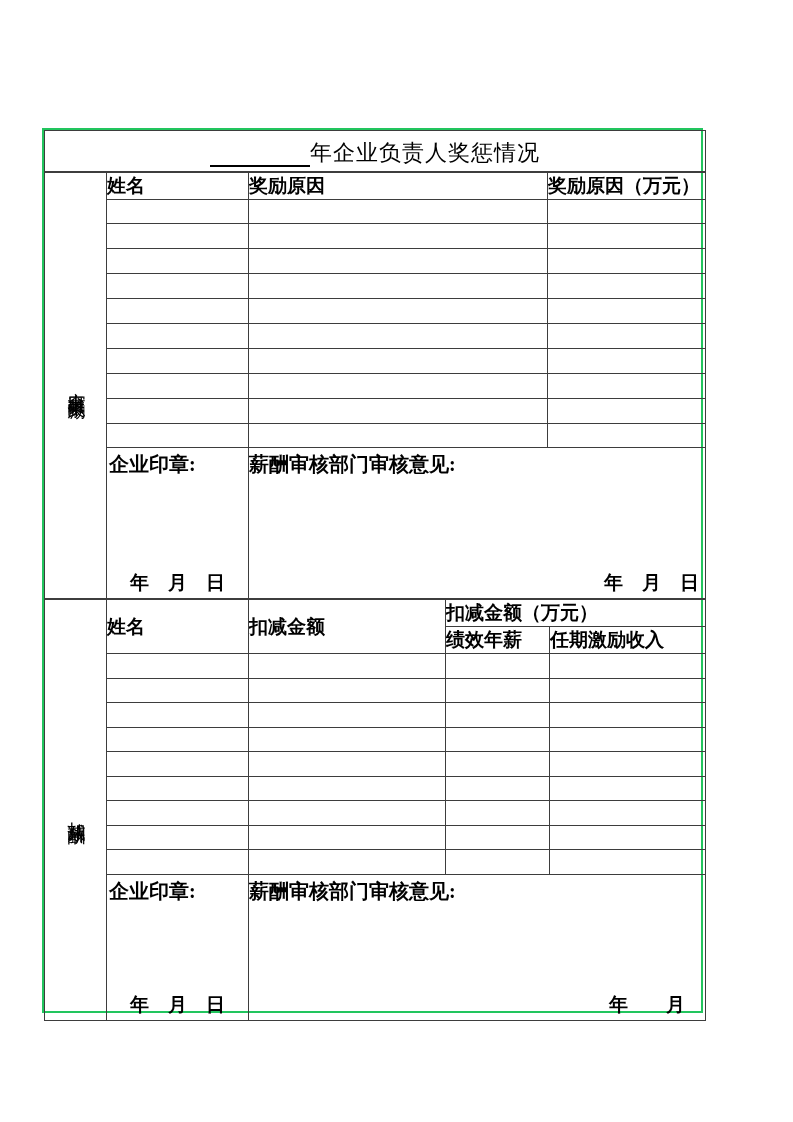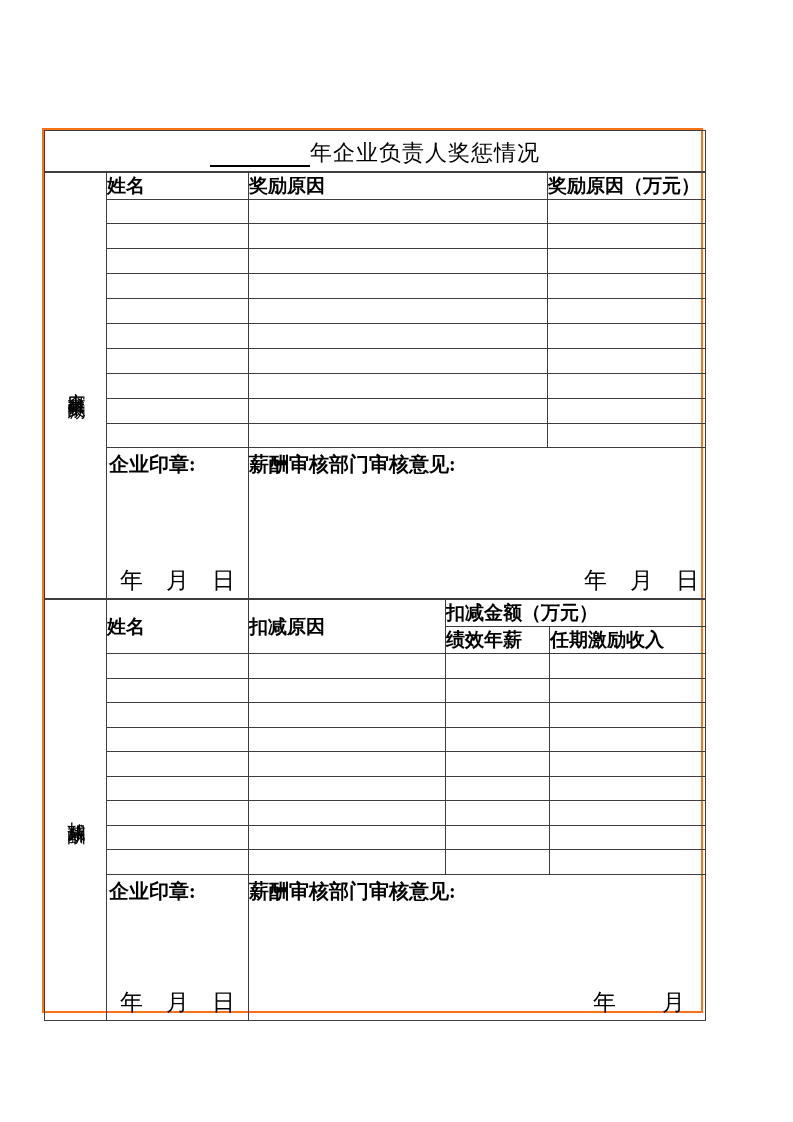--- a/index.html
+++ b/index.html
@@ -12,21 +12,21 @@
     font-family: "Liberation Serif", "DejaVu Serif", serif;
     overflow: hidden;
   }
   .form {
     position: absolute;
     left: 42px;
     top: 128px;
     width: 661px;
     height: 885px;
     box-sizing: border-box;
-    border: 2px solid #f97316;
+    border: 2px solid #22c55e;
     background: #ffffff;
   }
   table { border-collapse: collapse; table-layout: fixed; width: 100%; }
   td, th { border: 1px solid #3d3d3d; padding: 0; overflow: hidden; }
 
   
   .r-title { height: 41px; }
   .title-cell {
     text-align: center;
     vertical-align: bottom;
@@ -90,22 +90,22 @@
     vertical-align: top;
     text-align: left;
     font-weight: bold;
     font-size: 20px;
     padding-top: 3px;
     white-space: nowrap;
   }
   .date {
     position: absolute;
     bottom: 2px;
-    font-size: 23px;
-    font-weight: normal;
+    font-size: 19px;
+    font-weight: bold;
     white-space: nowrap;
   }
   .date-center { left: 0; right: 0; text-align: center; }
   .date-right  { right: 6px; }
   .date-right-wide { right: 20px; }
 </style>
 </head>
 <body>
 
 <div class="sheet">
@@ -202,21 +202,21 @@
           <col style="width:197px">
           <col style="width:104px">
           <col style="width:156px">
       </colgroup>
       <tbody>
         <tr class="r-h1">
           <td class="stub-cell" rowspan="12">
             <span class="stub-text">扣减薪酬</span>
           </td>
           <th rowspan="2">姓名</th>
-          <th rowspan="2">扣减原因</th>
+          <th rowspan="2">扣减金额</th>
           <th colspan="2">扣减金额（万元）</th>
         </tr>
         <tr class="r-h2">
           <th>绩效年薪</th>
           <th>任期激励收入</th>
         </tr>
         <tr class="r-data-b">
           <td></td>
           <td></td>
           <td></td>

